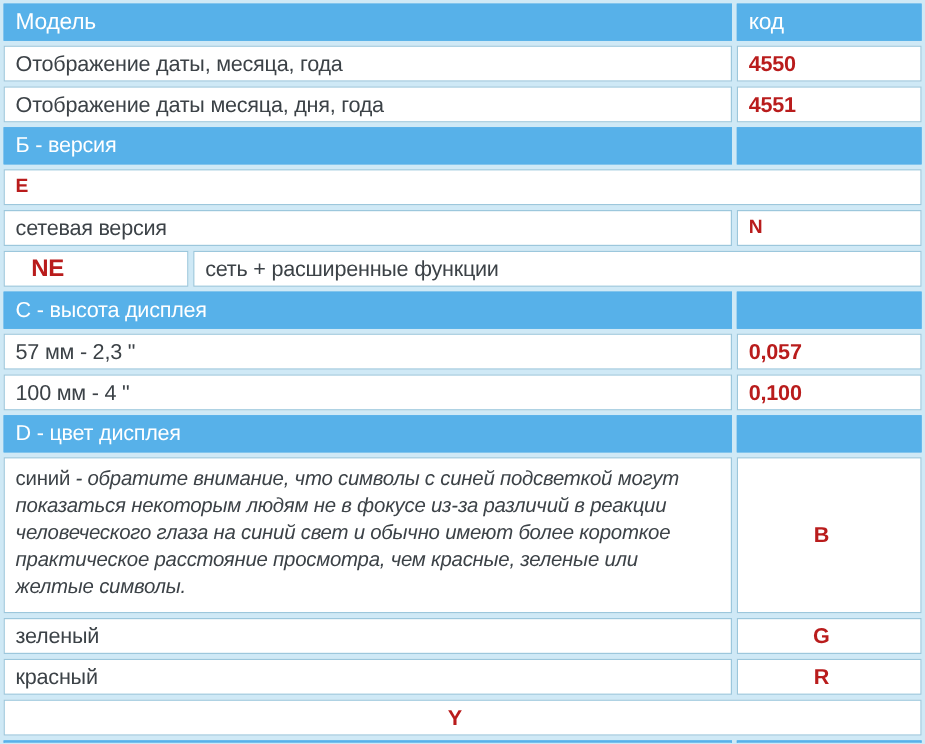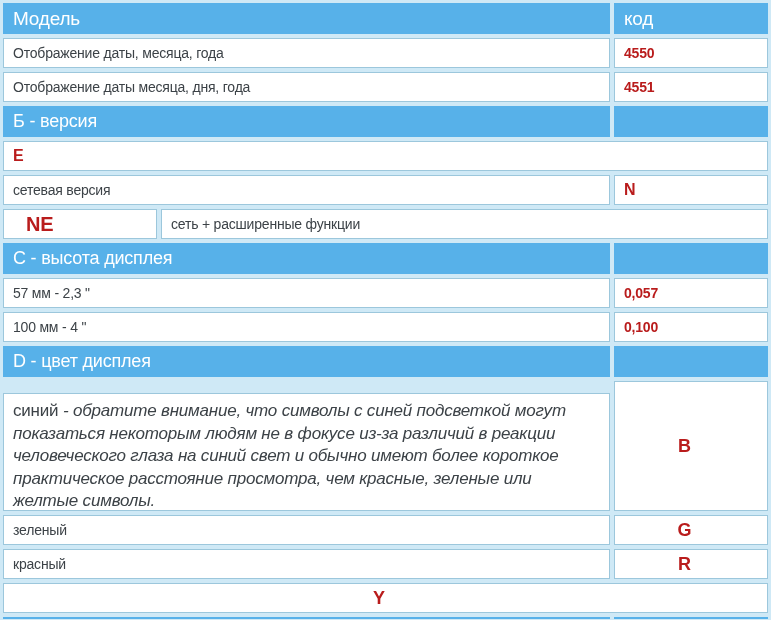--- a/index.html
+++ b/index.html
@@ -16,38 +16,38 @@
     width:771px;height:620px;overflow:hidden;
     background:var(--table-bg);
     border:1px solid var(--table-bg);
     padding:2px;
     display:flex;flex-direction:column;gap:4px;
   }
   .row{display:flex;gap:4px;flex:none;height:30px}
   .cell{
     background:#fff;border:1px solid var(--cell-border);
     display:flex;align-items:center;
-    padding:0 9px;color:var(--text);font-size:14px;letter-spacing:-0.2px;
+    padding:0 9px;color:var(--text);font-size:18px;letter-spacing:-0.2px;
     overflow:hidden;
   }
   .cell.label{width:607px}
   .cell.code{flex:1;font-weight:bold;color:#b91c1c}
   .r-header,.r-section{height:31px}
   .r-header .cell,.r-section .cell{
     background:var(--accent);border-color:var(--accent);color:#fff;font-weight:normal;
   }
   .r-header .cell{font-size:19px}
   .r-section .cell{font-size:18px}
   .code-plain{font-size:16px;color:#3a3f43}
   .code-big{font-size:20px;color:var(--code-dark);padding-left:22px}
   .code-center{justify-content:center;padding-right:22px;font-size:18px;color:var(--code-dark)}
   .r-note{height:130px}
   .r-note .cell.label{
     align-items:flex-start;padding:6px 12px 6px 9px;display:block;
-    line-height:22.5px;font-size:17px;margin-top:12px;
+    line-height:22.5px;font-size:17px;
   }
   .note-lead{font-style:normal}
   .note-rest{font-style:italic}
   .r-partial{height:30px}
 </style>
 </head>
 <body>
 
 <div class="table">
 

